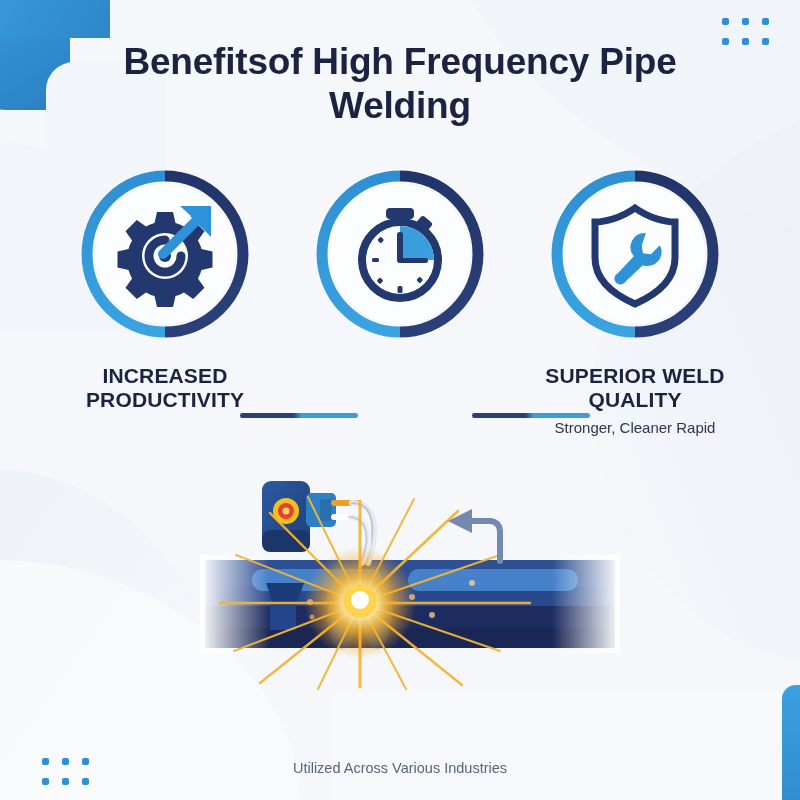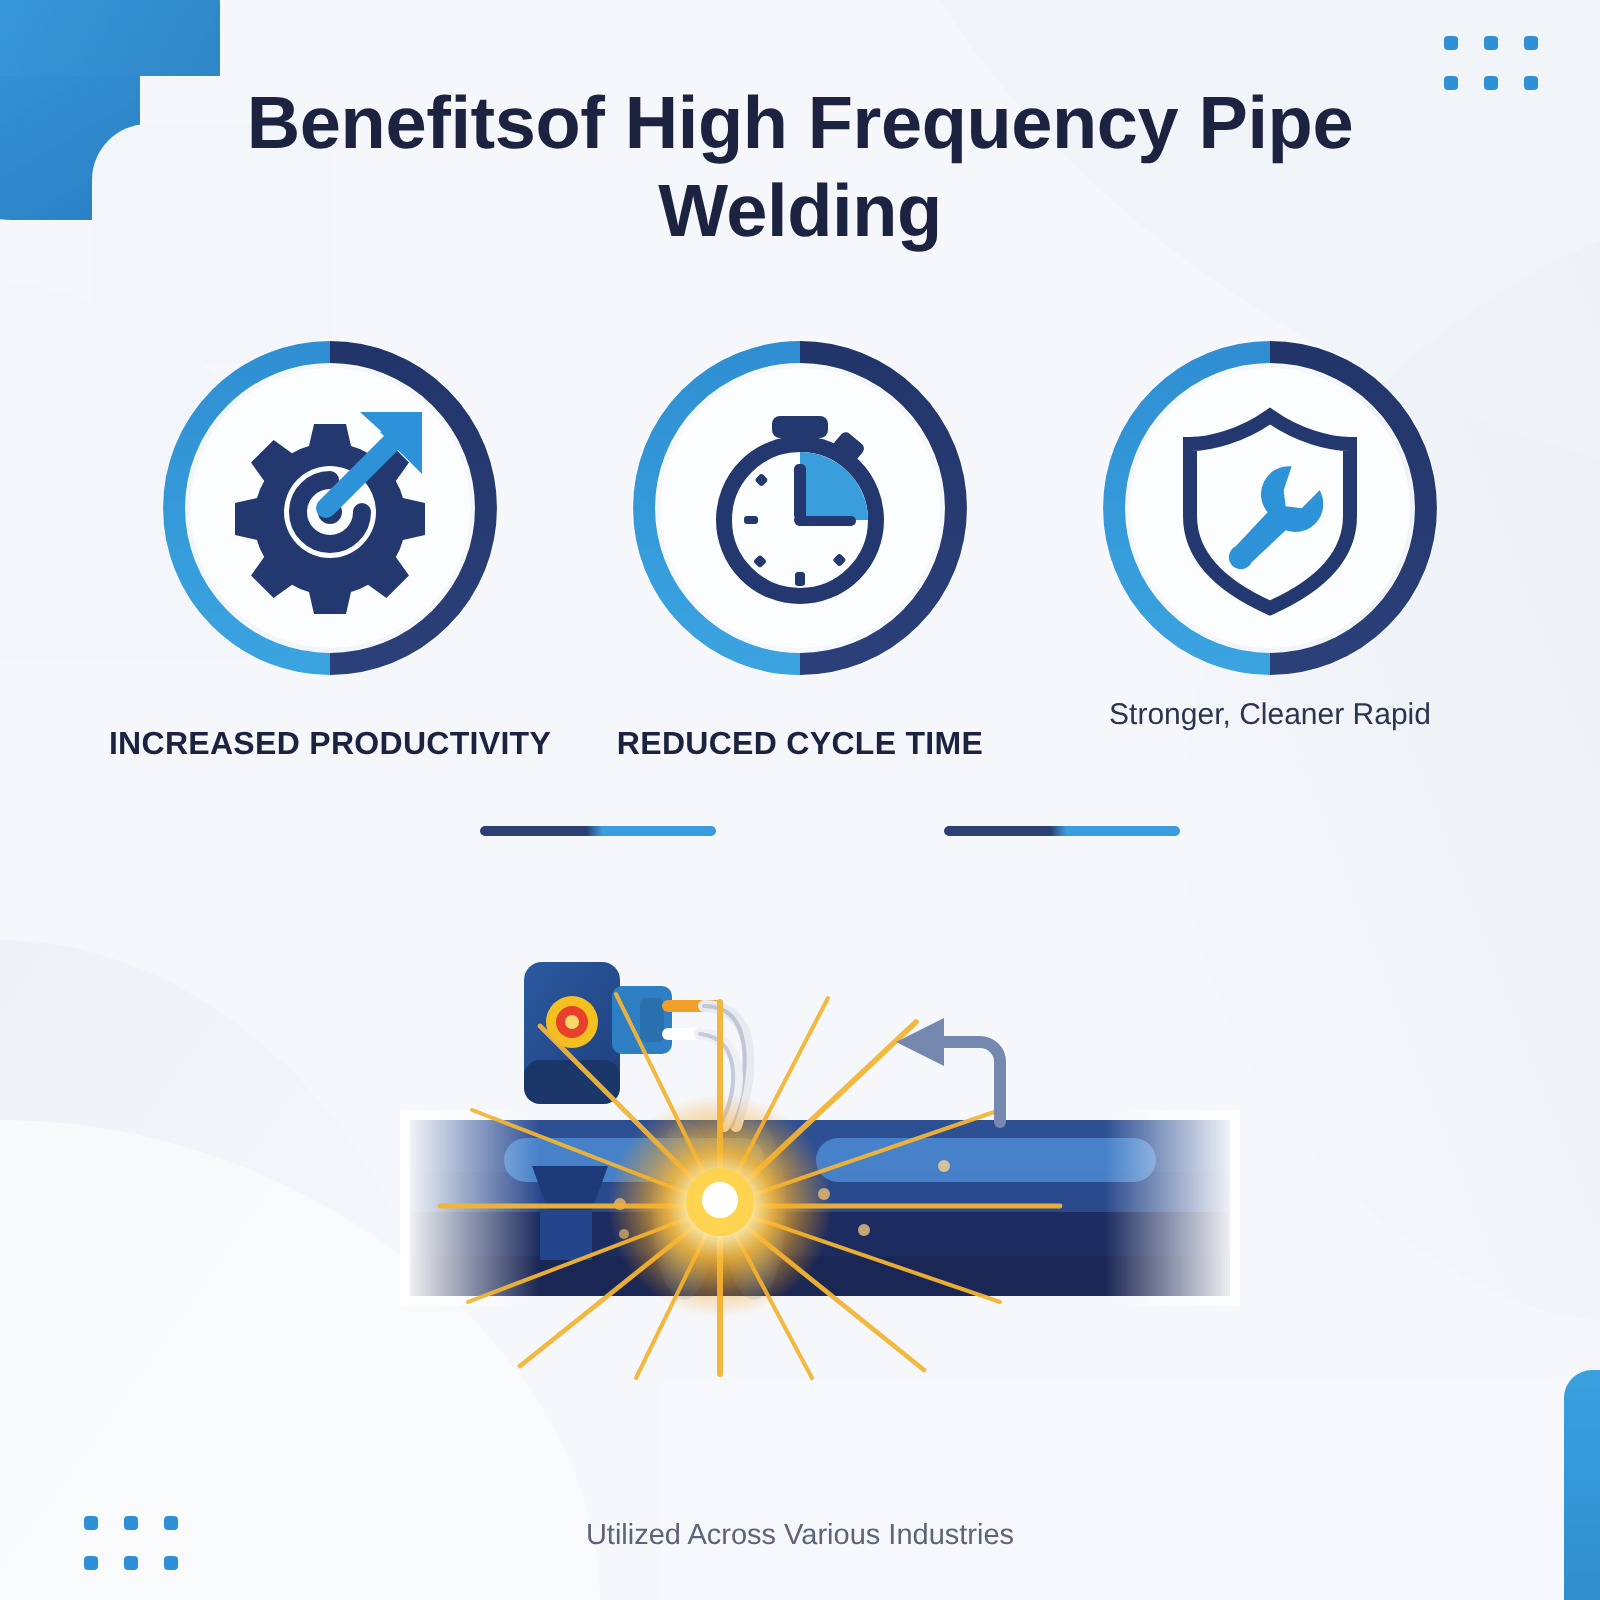--- a/index.html
+++ b/index.html
@@ -55,21 +55,21 @@
   .conn-1{left:240px;width:118px;background:linear-gradient(90deg,#2b3f73 0%,#2b3f73 45%,#3a9ddd 52%,#3a9ddd 100%);}
   .conn-2{left:472px;width:118px;background:linear-gradient(90deg,#2b3f73 0%,#2b3f73 45%,#3a9ddd 52%,#3a9ddd 100%);}
 
   .benefit{position:absolute;top:0;width:250px;text-align:center;}
   .b1{left:40px;} .b2{left:275px;} .b3{left:510px;}
 
   .ring-wrap{position:relative;width:176px;height:176px;margin:6px auto 0;}
   .ring-wrap svg{display:block;}
 
   .b-title{
-    margin-top:22px;color:#1b2340;font-size:16px;font-weight:bold;
+    margin-top:22px;color:#1b2340;font-size:21px;font-weight:bold;
     letter-spacing:0.15px;text-transform:uppercase;
   }
   .b-sub{margin-top:7px;color:#2c3550;font-size:15px;font-weight:normal;}
 
   
   .illus{position:absolute;left:200px;top:455px;width:420px;height:235px;}
   .illus svg{display:block;}
 
   
   .footer{
@@ -196,21 +196,20 @@
             <rect x="-2" y="0" width="30" height="5" rx="2.5" fill="#23386e"></rect>
             <circle cx="0" cy="2" r="3" fill="#23386e"></circle>
             <rect x="-28" y="0" width="7" height="4" rx="1.5" fill="#23386e"></rect>
             <rect x="-2.5" y="28" width="5" height="7" rx="1.5" fill="#23386e"></rect>
             <rect x="-22" y="-20" width="5" height="5" rx="1.5" fill="#23386e" transform="rotate(-45 -20 -18)"></rect>
             <rect x="-22" y="20" width="5" height="5" rx="1.5" fill="#23386e" transform="rotate(45 -20 22)"></rect>
             <rect x="17" y="20" width="5" height="5" rx="1.5" fill="#23386e" transform="rotate(-45 19 22)"></rect>
           </g>
         </svg>
       </div>
-      <div class="b-title">REDUCED CYCLE TIME</div>
     </div>
 
     <div class="benefit b3">
       <div class="ring-wrap">
         <svg width="176" height="176" viewBox="0 0 176 176">
           <defs>
             <linearGradient id="ringL3" x1="0" y1="0" x2="0" y2="1">
               <stop offset="0%" stop-color="#2f8fd2"></stop>
                 <stop offset="100%" stop-color="#3aa3e0"></stop>
             </linearGradient>
@@ -226,20 +225,21 @@
 
           <g transform="translate(88,88)">
             <path d="M0,-46 C14,-36 30,-32 40,-32 L40,4 C40,28 18,42 0,50 C-18,42 -40,28 -40,4 L-40,-32 C-30,-32 -14,-36 0,-46 Z" fill="none" stroke="#23386e" stroke-width="7"></path>
             <g transform="rotate(45 0 4)">
               <path d="M-2,-20 a15,15 0 1,0 0,30 a15,15 0 1,0 0,-30 Z" fill="none"></path>
               <path d="M8,-22 a14,14 0 0,0 -12,23 L-20,18 a6,6 0 1,0 8,8 L5,10 a14,14 0 0,0 17,-20 l-9,9 -8,-1 -1,-8 Z" fill="#2e92d8" transform="rotate(-45 0 0)"></path>
             </g>
           </g>
         </svg>
       </div>
+      <div class="b-title">SUPERIOR WELD QUALITY</div>
       <div class="b-sub">Stronger, Cleaner Rapid</div>
     </div>
   </div>
 
   <div class="illus">
     <svg width="420" height="235" viewBox="0 0 420 235">
       <defs>
         <linearGradient id="pipeFadeL" x1="0" y1="0" x2="1" y2="0">
           <stop offset="0%" stop-color="#ffffff" stop-opacity="1"></stop>
           <stop offset="100%" stop-color="#ffffff" stop-opacity="0"></stop>

